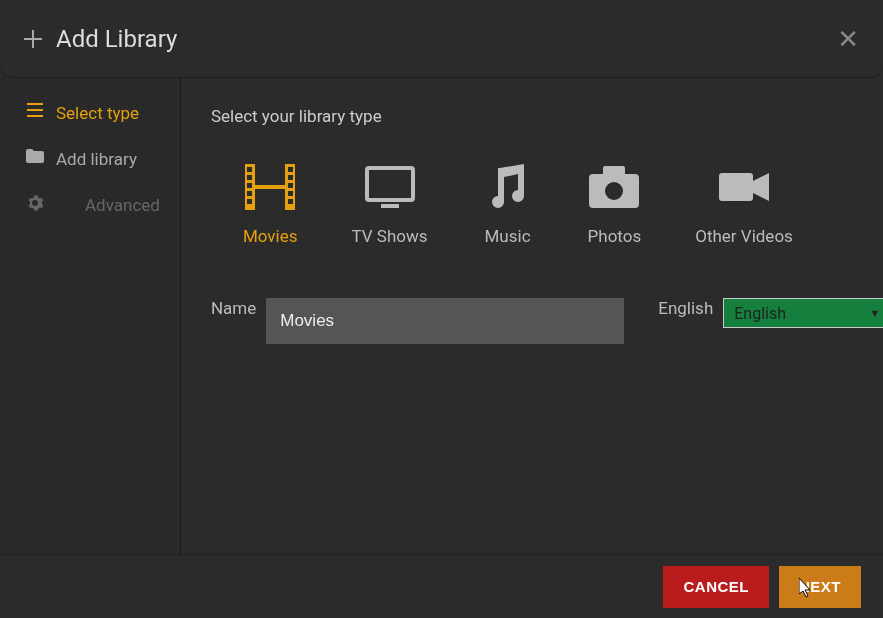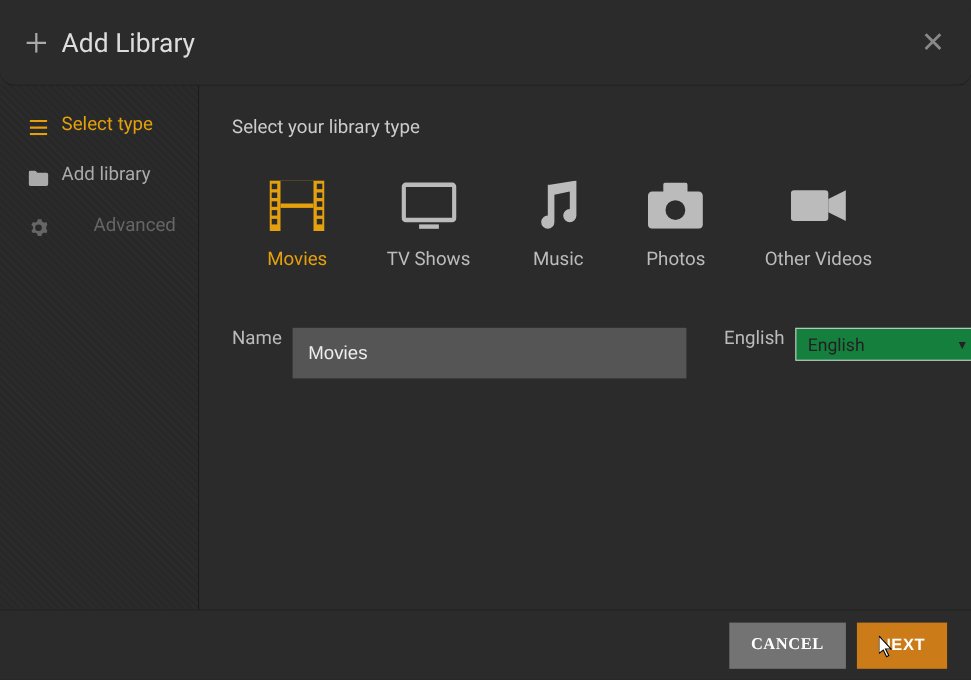--- a/index.html
+++ b/index.html
@@ -39,21 +39,21 @@
 }
 .sidebar {
   width: 192px;
   background: #282828;
   background-image: repeating-linear-gradient(45deg, rgba(255,255,255,0.015) 0, rgba(255,255,255,0.015) 2px, transparent 2px, transparent 5px);
   border-right: 1px solid #1c1c1c;
   padding-top: 12px;
 }
 .sidebar-item {
   display: flex;
-  align-items: flex-end;
+  align-items: flex-start;
   gap: 12px;
   padding: 13px 20px 13px 26px;
   font-size: 17px;
   color: #aaa;
   cursor: pointer;
 }
 .sidebar-item.active { color: #e5a00d; }
 .sidebar-item.disabled { color: #666; cursor: default; gap: 41px; }
 .sidebar-icon { width: 18px; display:inline-flex; align-items:center; justify-content:center; }
 .main {
@@ -101,21 +101,21 @@
   gap: 10px; padding: 0 22px 0 0;
   border-top: 1px solid rgba(0,0,0,0.2);
 }
 .btn {
   height: 42px; padding: 0 20px;
   font-size: 15px; font-weight: 700;
   letter-spacing: 0.5px;
   display:flex; align-items:center; justify-content:center;
   cursor: pointer; border:none;
 }
-.btn-cancel { background: #737373; color: #fff; font-family: Liberation Serif, serif; }
+.btn-cancel { background: #b91c1c; color: #fff; }
 .btn-next { background: #cc7b19; color: #fff; position: relative; }
 .cursor {
   position:absolute; left:20px; top:12px;
 }
 </style>
 </head>
 <body>
 
 <div class="dialog">
   <div class="header">

